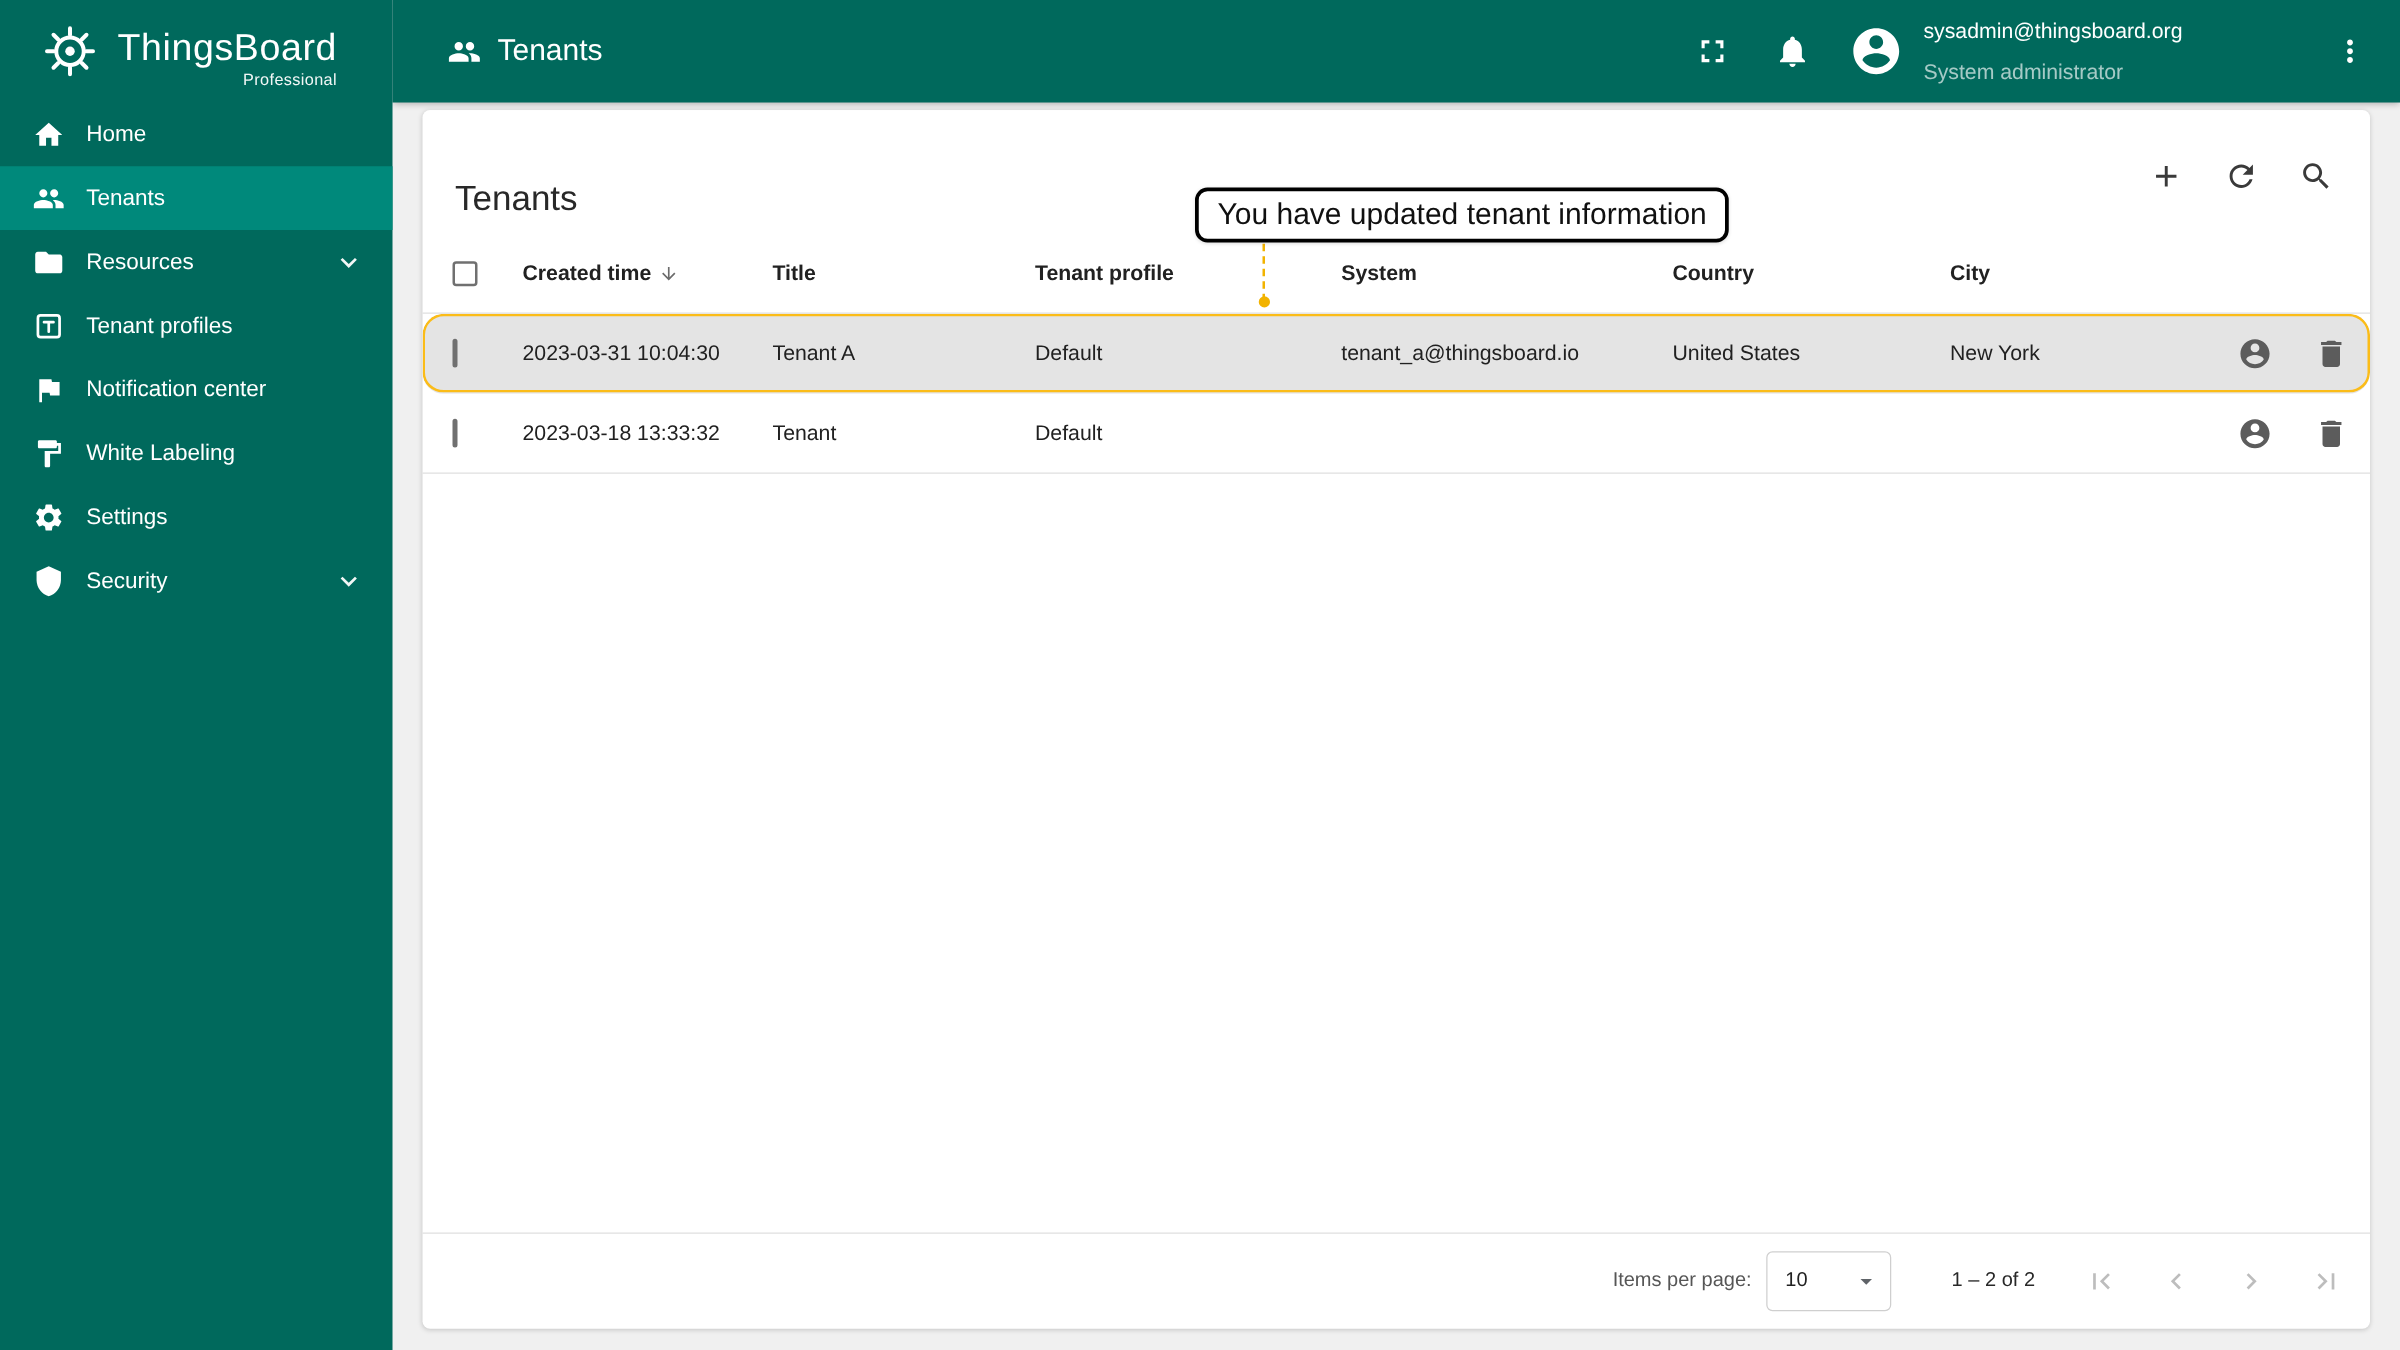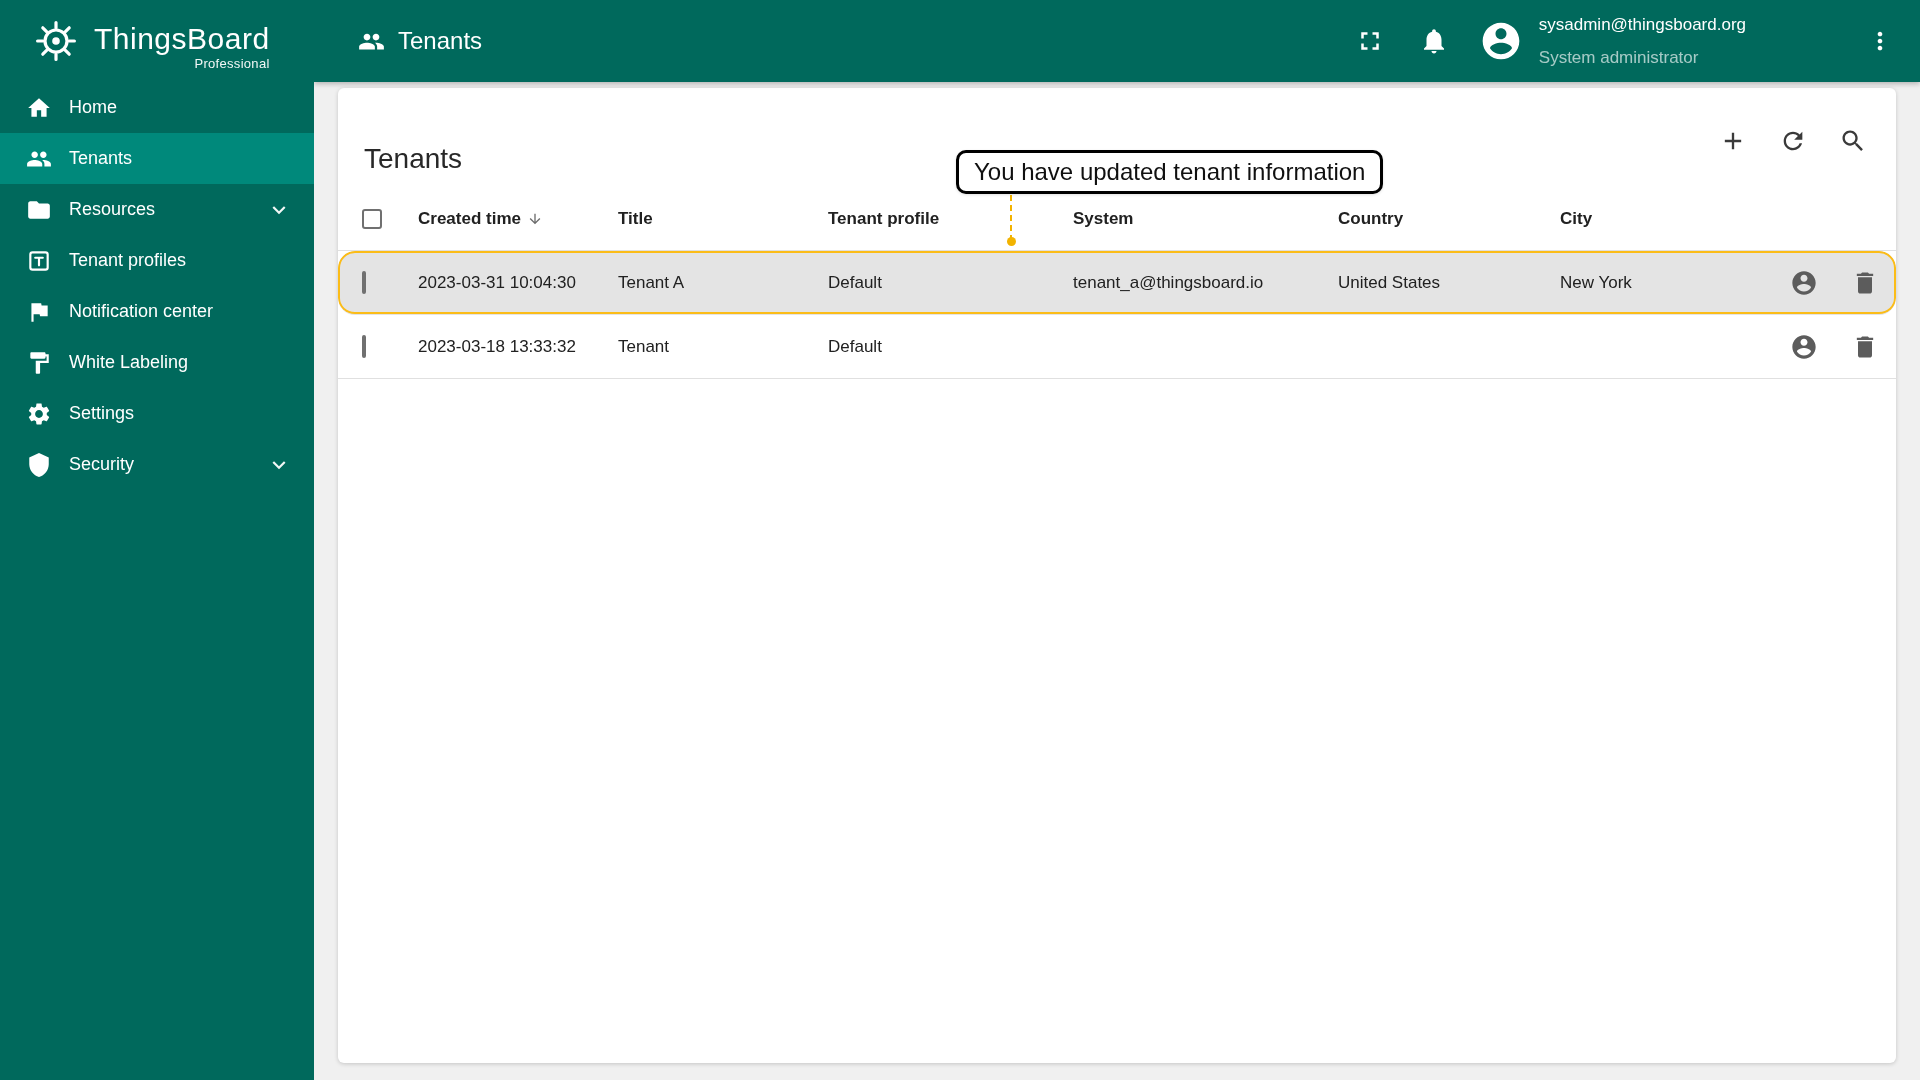--- a/index.html
+++ b/index.html
@@ -260,16 +260,40 @@
             <svg class="icon" viewBox="0 0 24 24" fill="currentColor">
                 <path d="M12 2C6.48 2 2 6.48 2 12s4.48 10 10 10 10-4.48 10-10S17.52 2 12 2zm0 3c1.66 0 3 1.34 3 3s-1.34 3-3 3-3-1.34-3-3 1.34-3 3-3zm0 14.2c-2.5 0-4.71-1.28-6-3.22.03-1.99 4-3.08 6-3.08 1.99 0 5.97 1.09 6 3.08-1.29 1.94-3.5 3.22-6 3.22z"></path>
               </svg>
             <svg class="icon" viewBox="0 0 24 24" fill="currentColor">
                 <path d="M6 19c0 1.1.9 2 2 2h8c1.1 0 2-.9 2-2V7H6v12zM19 4h-3.5l-1-1h-5l-1 1H5v2h14V4z"></path>
               </svg>
           </div>
         </div>
       </div>
 
+      <div class="tfoot">
+        <span class="ipp-label">Items per page:</span>
+        <div class="select">
+          <span class="select-val">10</span>
+          <svg class="caret" viewBox="0 0 24 24" fill="currentColor">
+              <path d="M7 10l5 5 5-5z"></path>
+            </svg>
+        </div>
+        <span class="range">1 – 2 of 2</span>
+        <div class="pager">
+          <svg class="icon" viewBox="0 0 24 24" fill="currentColor">
+              <path d="M18.41 16.59L13.82 12l4.59-4.59L17 6l-6 6 6 6zM6 6h2v12H6z"></path>
+            </svg>
+          <svg class="icon" viewBox="0 0 24 24" fill="currentColor">
+              <path d="M15.41 7.41L14 6l-6 6 6 6 1.41-1.41L10.83 12z"></path>
+            </svg>
+          <svg class="icon" viewBox="0 0 24 24" fill="currentColor">
+              <path d="M10 6L8.59 7.41 13.17 12l-4.58 4.59L10 18l6-6z"></path>
+            </svg>
+          <svg class="icon" viewBox="0 0 24 24" fill="currentColor">
+              <path d="M5.59 7.41L10.18 12l-4.59 4.59L7 18l6-6-6-6zM16 6h2v12h-2z"></path>
+            </svg>
+        </div>
+      </div>
 
     </section>
   </main>
 </div>
 
 </body></html>

